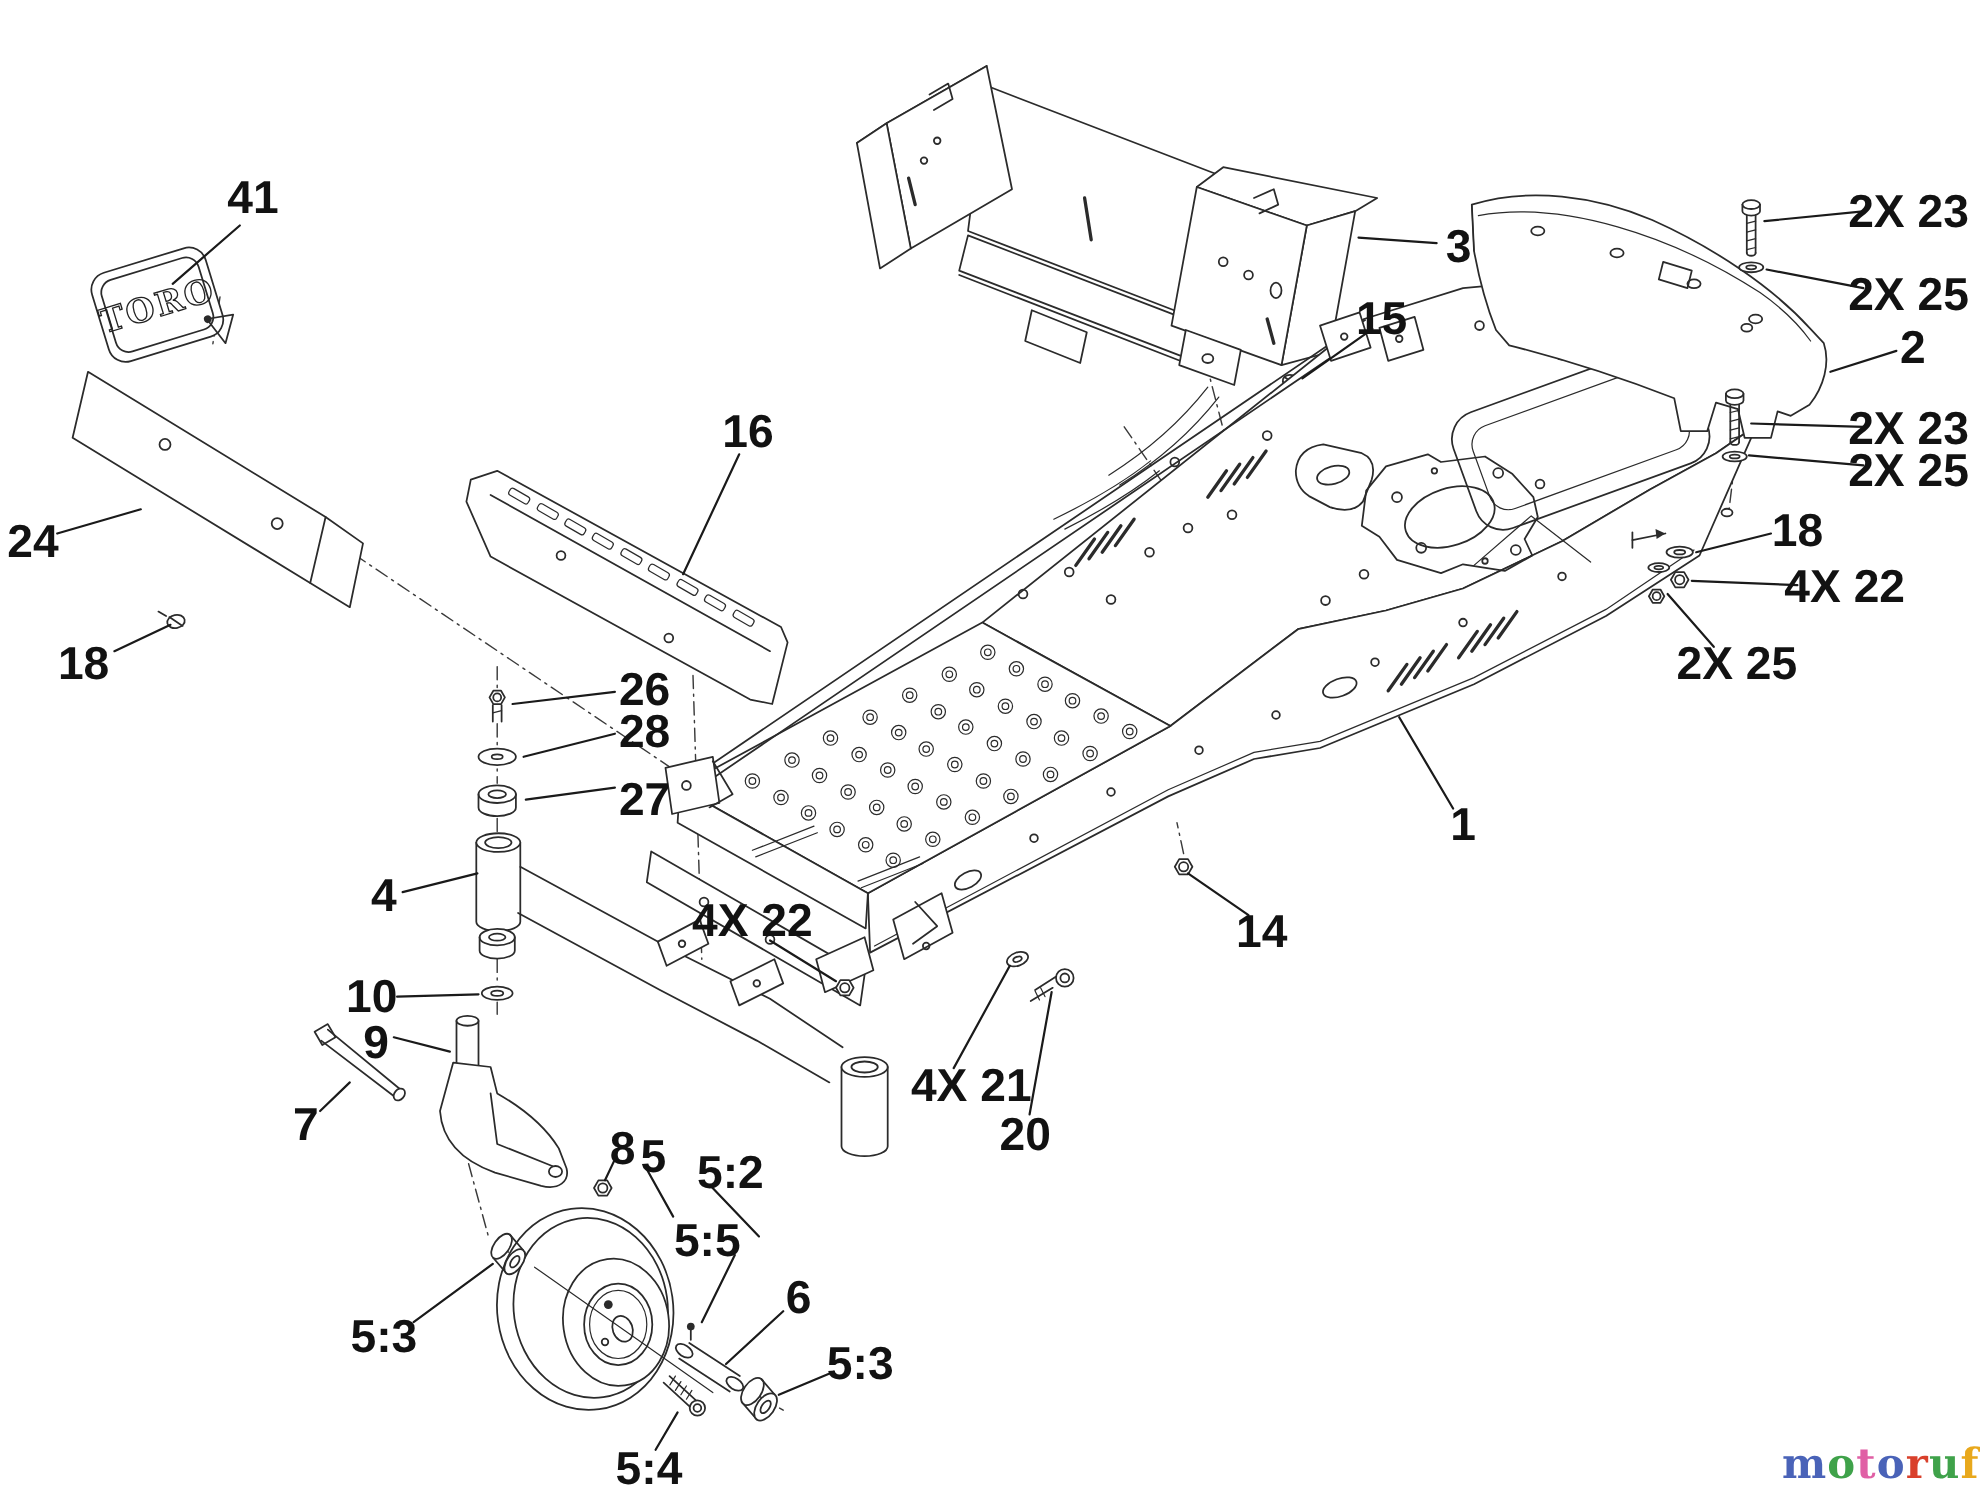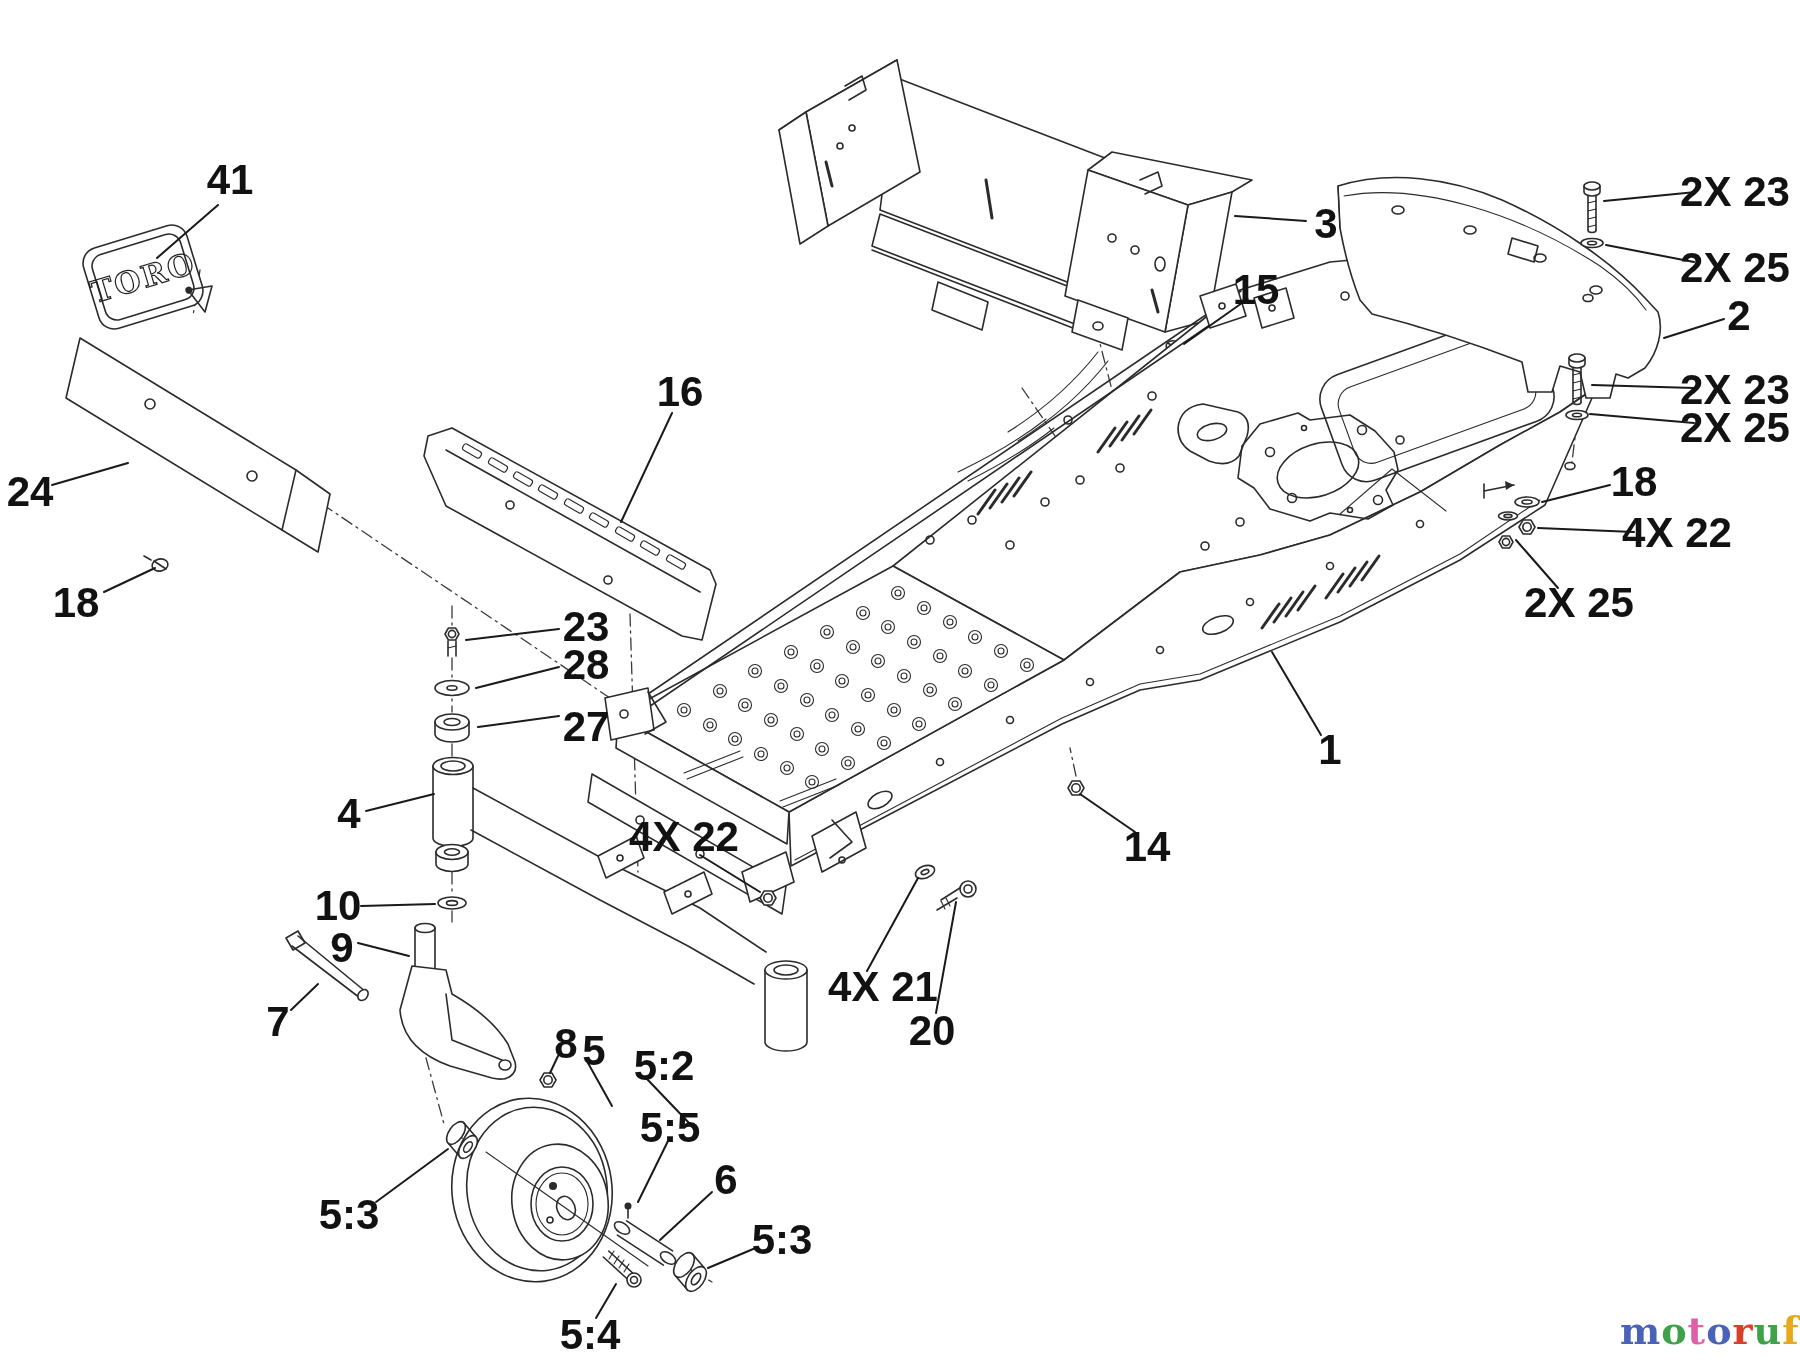--- a/index.html
+++ b/index.html
@@ -476,31 +476,31 @@
     <line class="leader" x1="700" y1="855" x2="760" y2="892"></line>
     <line class="leader" x1="867" y1="971" x2="918" y2="878"></line>
     <line class="leader" x1="936" y1="1013" x2="956" y2="902"></line>
   </g>
 </svg>
 
   <div class="callout" style="left:230px;top:180px">41</div>
   <div class="callout" style="left:30px;top:492px">24</div>
   <div class="callout" style="left:76px;top:603px">18</div>
   <div class="callout" style="left:680px;top:392px">16</div>
-  <div class="callout" style="left:586px;top:627px">23</div>
+  <div class="callout" style="left:586px;top:627px">26</div>
   <div class="callout" style="left:586px;top:665px">28</div>
   <div class="callout" style="left:586px;top:727px">27</div>
   <div class="callout" style="left:349px;top:814px">4</div>
   <div class="callout" style="left:338px;top:906px">10</div>
   <div class="callout" style="left:342px;top:948px">9</div>
   <div class="callout" style="left:278px;top:1022px">7</div>
   <div class="callout" style="left:566px;top:1044px">8</div>
   <div class="callout" style="left:594px;top:1051px">5</div>
   <div class="callout" style="left:664px;top:1066px">5:2</div>
-  <div class="callout" style="left:670px;top:1128px">5:5</div>
+  <div class="callout" style="left:643px;top:1128px">5:5</div>
   <div class="callout" style="left:726px;top:1180px">6</div>
   <div class="callout" style="left:349px;top:1215px">5:3</div>
   <div class="callout" style="left:782px;top:1240px">5:3</div>
   <div class="callout" style="left:590px;top:1335px">5:4</div>
   <div class="callout" style="left:1326px;top:224px">3</div>
   <div class="callout" style="left:1256px;top:290px">15</div>
   <div class="callout" style="left:1735px;top:192px">2X 23</div>
   <div class="callout" style="left:1735px;top:268px">2X 25</div>
   <div class="callout" style="left:1739px;top:316px">2</div>
   <div class="callout" style="left:1735px;top:390px">2X 23</div>

